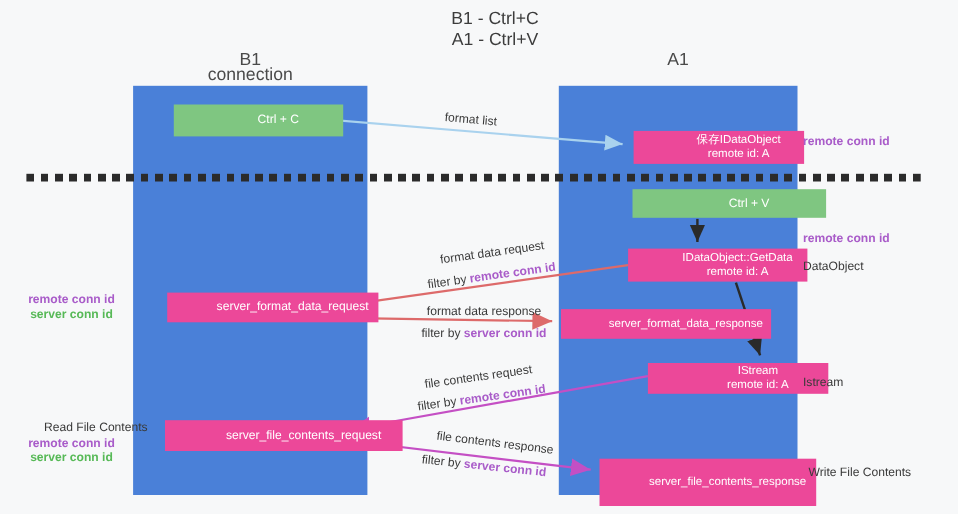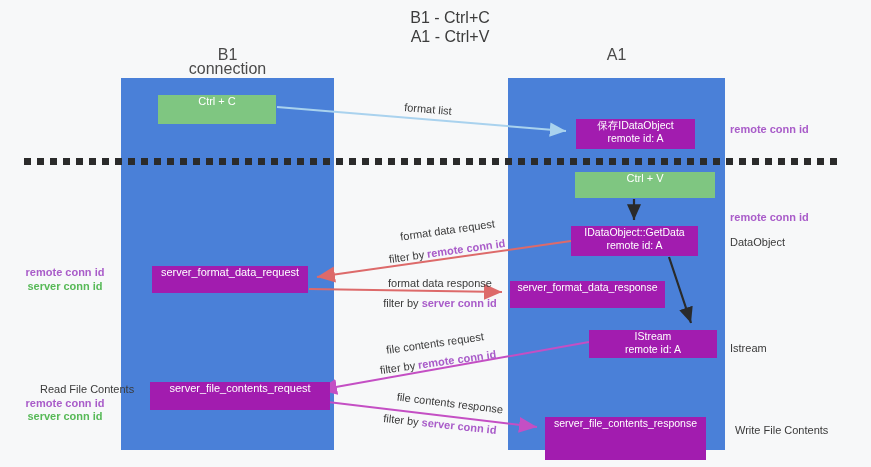--- a/index.html
+++ b/index.html
@@ -4,24 +4,24 @@
 <style>
   html,body{margin:0;padding:0;background:#f7f8f9;}
   .canvas{position:relative;width:871px;height:467px;background:#f7f8f9;overflow:hidden;
           font-family:"Liberation Sans",sans-serif;}
   .abs{position:absolute;}
   .title{left:0;top:8px;width:900px;text-align:center;font-size:16px;line-height:19px;color:#3c3c3c;z-index:5;}
   .colhdr{top:48px;text-align:center;font-size:16px;line-height:13.5px;color:#4a4a4a;z-index:5;}
   .column{top:78px;height:372px;background:#4a80d8;z-index:1;}
   .dashline{left:24px;top:158px;width:813px;height:7px;z-index:2;
             background:repeating-linear-gradient(90deg,#2b2b2b 0 7px,rgba(0,0,0,0) 7px 13px);}
-  .box{z-index:3;display:flex;flex-direction:column;align-items:center;
-       color:#fff;font-size:11px;line-height:13px;text-align:center;}
+  .box{z-index:3;display:flex;flex-direction:column;align-items:center;justify-content:center;
+       color:#fff;font-size:11px;line-height:13px;text-align:center;padding-left:36px;}
   .green{background:#7fc681;}
-  .orange{background:#a21caf;}
+  .orange{background:#ec4899;}
   .box .l2{font-size:10.5px;}
   .slabel{font-size:11px;color:#3a3a3a;z-index:5;white-space:nowrap;}
   .purple{color:#a95cc9;font-weight:bold;}
   .greentx{color:#57b957;font-weight:bold;}
   .mlabel{font-size:11px;color:#3a3a3a;z-index:5;text-align:center;white-space:nowrap;}
   .gap{margin-left:3px;}
   svg.arrows{position:absolute;left:0;top:0;z-index:2;pointer-events:none;}
   .stack{text-align:center;font-size:11px;line-height:13.5px;z-index:5;white-space:nowrap;}
 </style>
 </head>

